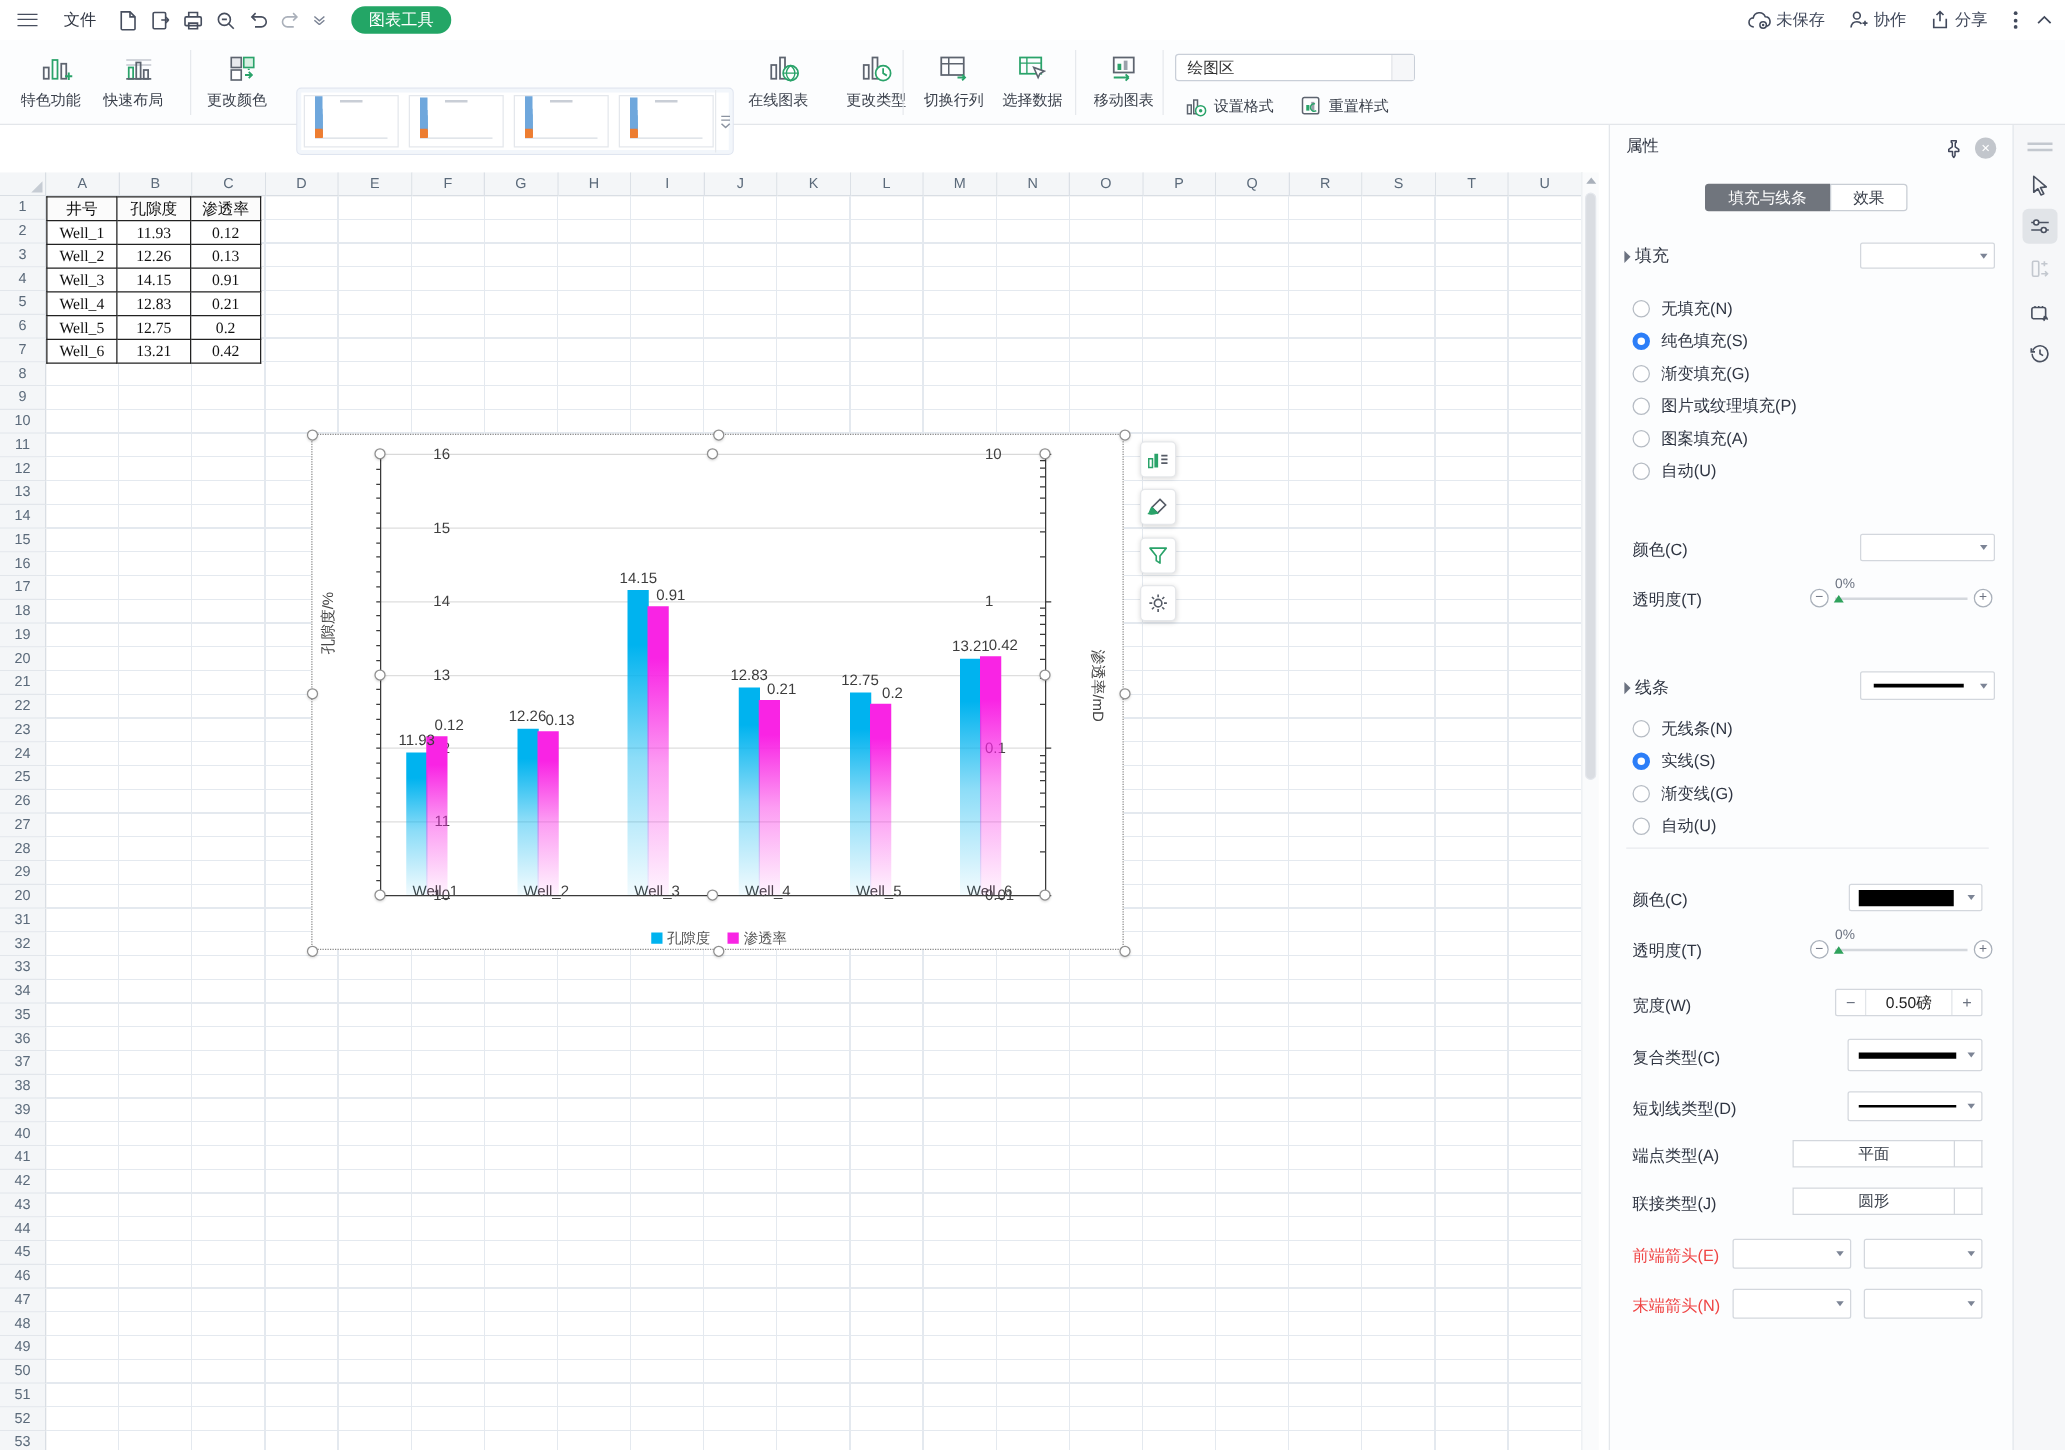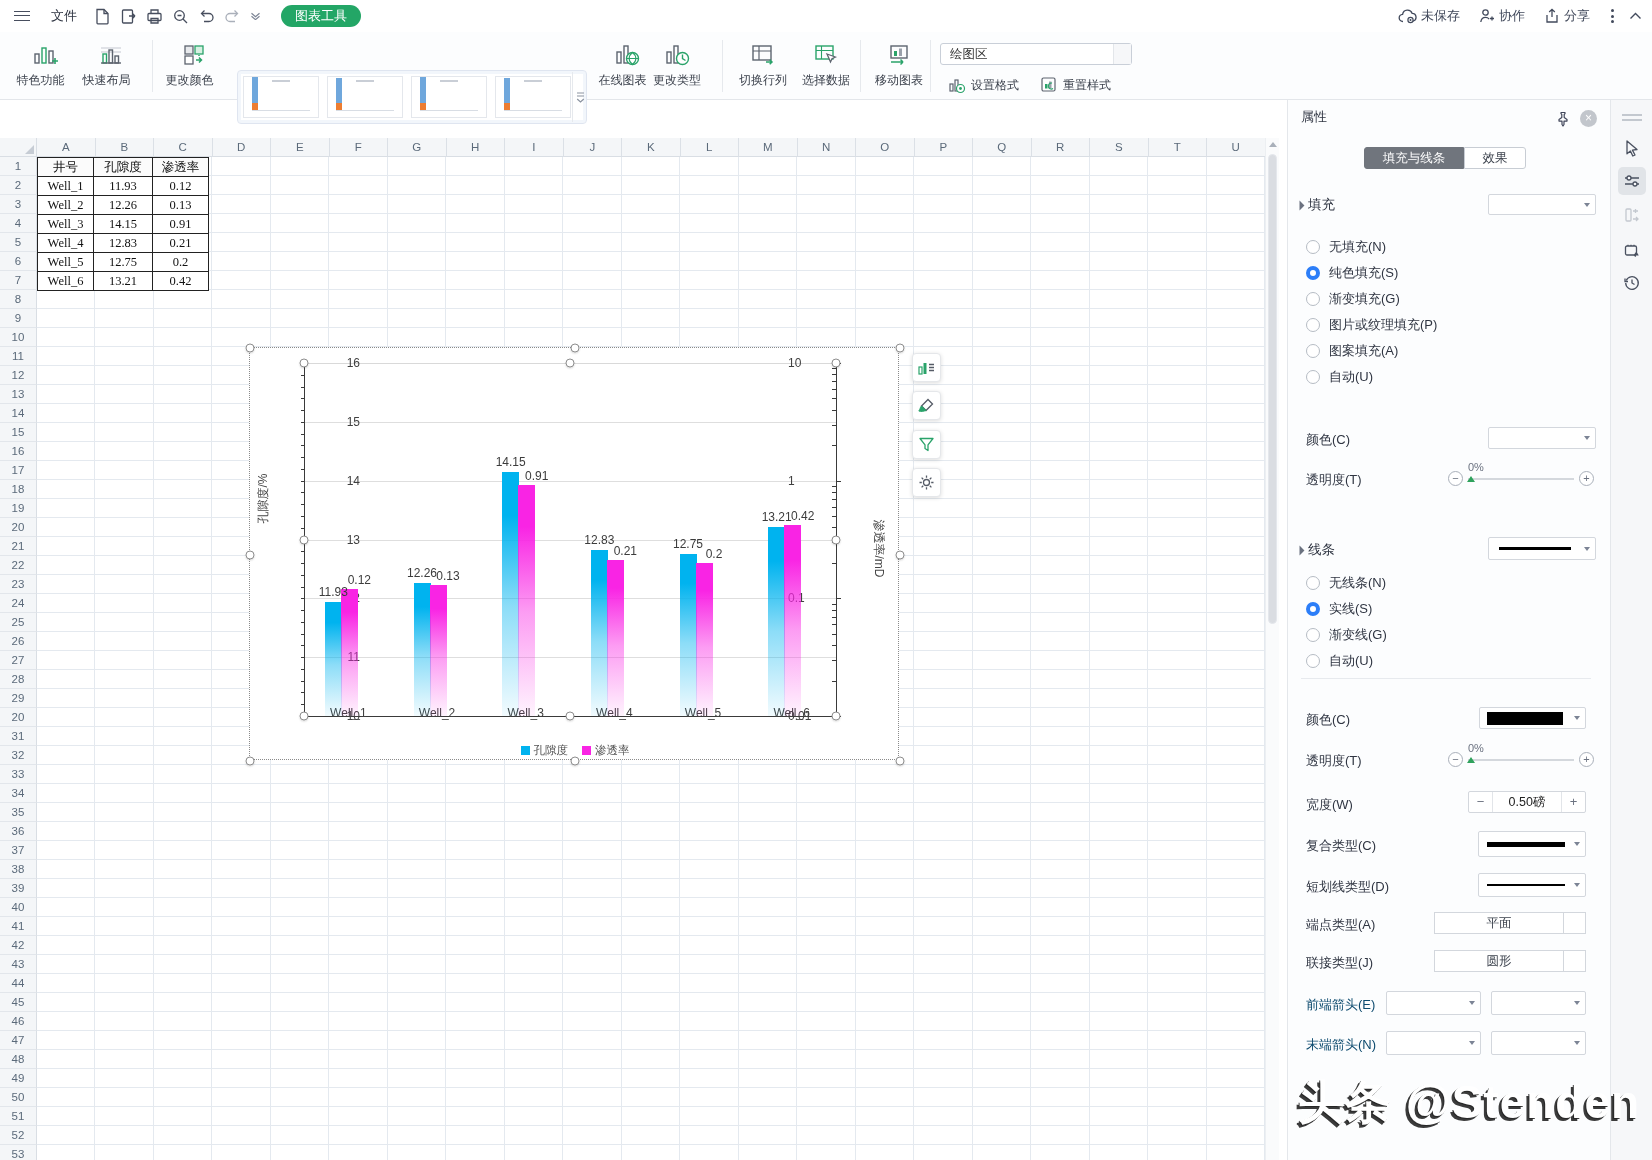--- a/index.html
+++ b/index.html
@@ -93,21 +93,21 @@
   .ptab { position:absolute; height:22px; line-height:21px; text-align:center; font-size:12.5px; border:1px solid #c8cdd4; background:#fff; color:#3c424d; }
   .ptab.active { background:#70757d; border-color:#70757d; color:#fff; }
   .sec-hdr { position:absolute; font-size:13.5px; color:#2f3542; }
   .sec-tri { position:absolute; width:0; height:0; border-left:7px solid transparent; border-top:7px solid #6b7280; transform:rotate(45deg); }
   .dd { position:absolute; background:#fff; border:1px solid #d3d7dd; border-radius:2px; display:flex; align-items:center; }
   .dd .ar { position:absolute; right:5px; top:50%; transform:translateY(-50%); width:0; height:0; border-left:3.5px solid transparent; border-right:3.5px solid transparent; border-top:4px solid #7c8495; }
   .radio-row { position:absolute; display:flex; align-items:center; gap:9px; font-size:13px; color:#2f3542; }
   .radio { width:14px; height:14px; border-radius:50%; border:1px solid #b6bcc4; background:#fff; position:relative; }
   .radio.sel { border:4px solid #2c7ef8; }
   .plabel { position:absolute; font-size:13px; color:#2f3542; white-space:nowrap; }
-  .plabel.dis { color:#0c4a6e; }
+  .plabel.dis { color:#ef4444; }
   .slider { position:absolute; width:146px; height:18px; }
   .slider .minus,.slider .plus { position:absolute; top:1px; width:15px; height:15px; border:1px solid #a9b0ba; border-radius:50%; color:#6b7280; font-size:11px; line-height:13px; text-align:center; background:#fff; }
   .slider .minus { left:0; } .slider .plus { right:0; }
   .slider .track { position:absolute; left:20px; right:20px; top:8px; height:2px; background:#d4d8dd; }
   .slider .mark { position:absolute; left:19px; top:6px; width:0; height:0; border-left:4px solid transparent; border-right:4px solid transparent; border-bottom:6px solid #2fa25c; }
   .slider .pct { position:absolute; left:20px; top:-9px; font-size:11px; color:#6b7280; }
   .stepper { position:absolute; height:22px; display:flex; border:1px solid #d3d7dd; border-radius:2px; background:#fff; }
   .stepper .sb { width:23px; text-align:center; line-height:20px; color:#6b7280; font-size:13px; }
   .stepper .sv { flex:1; text-align:center; line-height:20px; border-left:1px solid #e2e5e9; border-right:1px solid #e2e5e9; font-size:12.5px; color:#222; }
   .linebox { height:3px; background:#000; }
@@ -360,21 +360,21 @@
       <div class="ic">
           <svg width="26" height="26" viewBox="0 0 26 26">
             <rect x="3" y="10" width="4" height="11" fill="none" stroke="#5d646f" stroke-width="1.4"></rect>
             <rect x="10" y="4" width="4" height="17" fill="none" stroke="#5d646f" stroke-width="1.4"></rect>
             <circle cx="18.5" cy="16.5" r="6" fill="#fff" stroke="#2aa36a" stroke-width="1.4"></circle>
             <path d="M12.5 16.5h12M18.5 10.5c-4.5 3.5-4.5 8.5 0 12 4.5-3.5 4.5-8.5 0-12z" fill="none" stroke="#2aa36a" stroke-width="1.1"></path>
           </svg>
         </div>
       <div class="lb"><span>在线图表</span><span class="caret"></span></div>
     </div>
-    <div class="rb-big" style="left:644px">
+    <div class="rb-big" style="left:668px">
       <div class="ic">
           <svg width="26" height="26" viewBox="0 0 26 26">
             <rect x="3" y="10" width="4" height="11" fill="none" stroke="#5d646f" stroke-width="1.4"></rect>
             <rect x="10" y="4" width="4" height="17" fill="none" stroke="#5d646f" stroke-width="1.4"></rect>
             <circle cx="18.5" cy="16.5" r="6" fill="#fff" stroke="#2aa36a" stroke-width="1.4"></circle>
             <path d="M18.5 12.5v4.2l3 1.8" fill="none" stroke="#2aa36a" stroke-width="1.4"></path>
           </svg>
         </div>
       <div class="lb">更改类型</div>
     </div>
@@ -896,14 +896,13 @@
       </div>
     <div class="rail-item" style="top:169px">
         <svg width="18" height="18" viewBox="0 0 18 18">
           <path d="M3.2 6.5A6.3 6.3 0 1 1 2.7 9" fill="none" stroke="#4a5160" stroke-width="1.3"></path>
           <path d="M2 4.5v3h3" fill="none" stroke="#4a5160" stroke-width="1.3"></path>
           <path d="M9 5.5V9l2.5 1.5" fill="none" stroke="#4a5160" stroke-width="1.3"></path>
         </svg>
       </div>
   </div>
 
-  <div id="watermark">头条 @Stenden</div>
 </div>
 
 </body></html>

